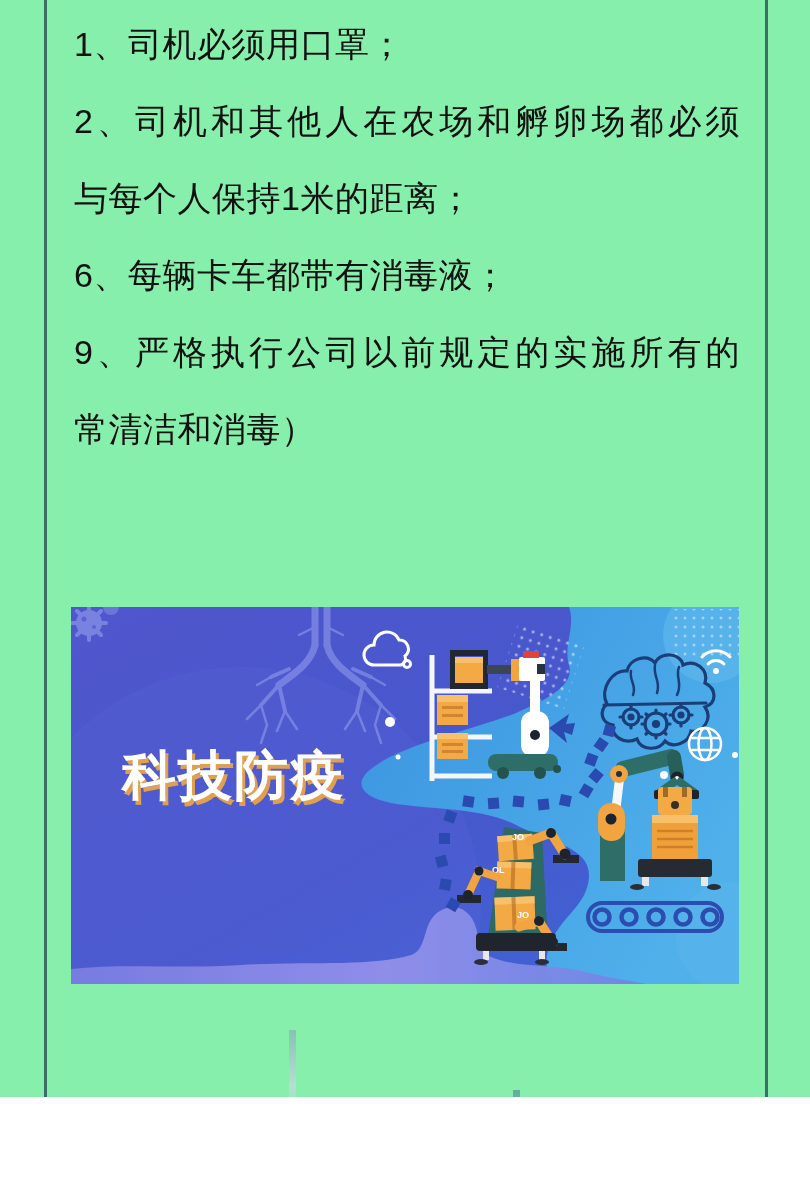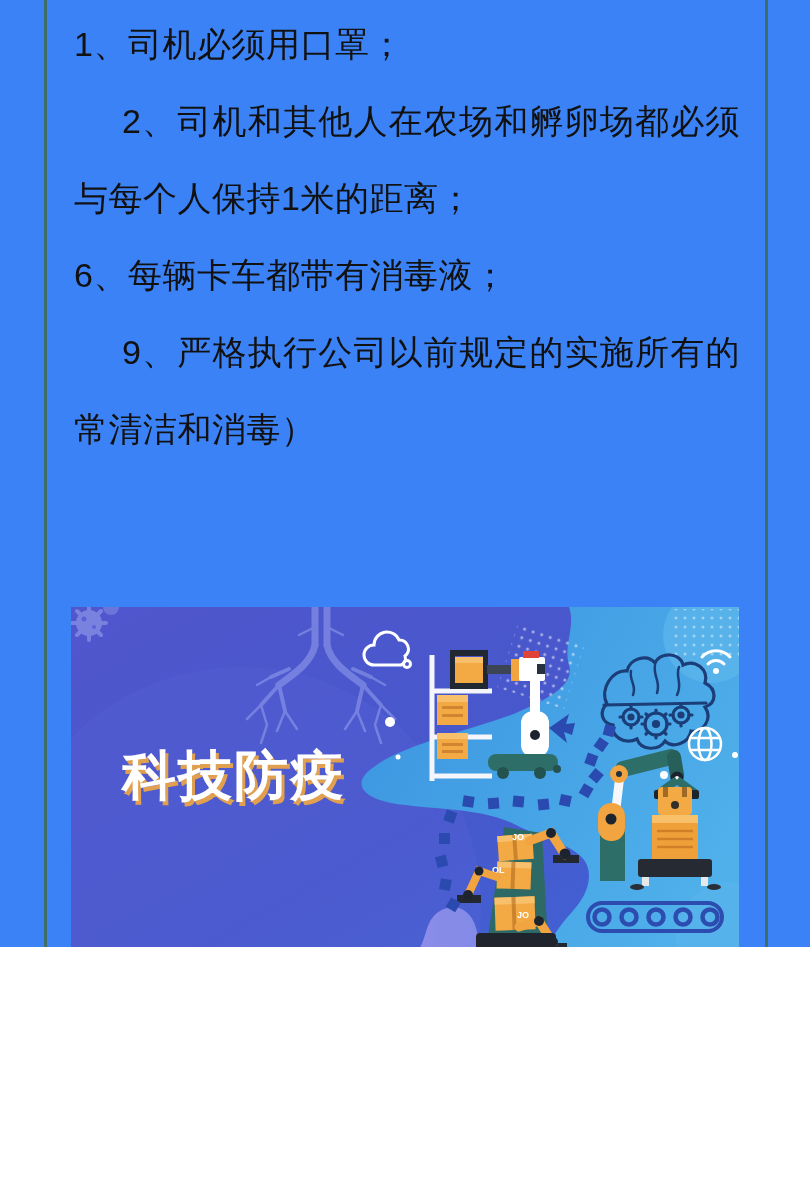--- a/index.html
+++ b/index.html
@@ -1,27 +1,27 @@
 <!DOCTYPE html>
 <html><head>
 <meta charset="utf-8">
 <style>
   html,body{margin:0;padding:0;background:#ffffff;}
-  .page{position:relative;width:810px;height:947px;background:#3b82f6;overflow:hidden;
+  .page{position:relative;width:810px;height:1097px;background:#86efac;overflow:hidden;
         font-family:"Liberation Sans","DejaVu Sans",sans-serif;}
   
   .frame-line{position:absolute;top:0;bottom:0;width:3px;background:#3e6e67;}
   .frame-left{left:44px;}
   .frame-right{left:765px;}
 
   
   .text-block{position:absolute;left:74px;top:6px;width:666px;color:#111;}
   .t-line{height:77px;line-height:77px;font-size:34px;white-space:nowrap;overflow:visible;
           letter-spacing:.5px;}
-  .t-line.stretch{white-space:normal;text-align:justify;text-align-last:justify;margin-left:48px;}
+  .t-line.stretch{white-space:normal;text-align:justify;text-align-last:justify;}
 
   
   .illustration{position:absolute;left:71px;top:607px;width:668px;height:377px;overflow:hidden;}
   .illustration svg{display:block;}
 
   
   .concl-box{position:absolute;left:273px;top:1100px;width:267px;height:88px;box-sizing:border-box;
              border:2px solid #6aa293;background:linear-gradient(#f4f8f4,#e9f1ea);z-index:2;padding-left:17px;}
   .concl-box svg{position:absolute;left:0;top:0;}
   .concl-title{position:absolute;left:0;top:0;width:100%;height:100%;display:flex;

